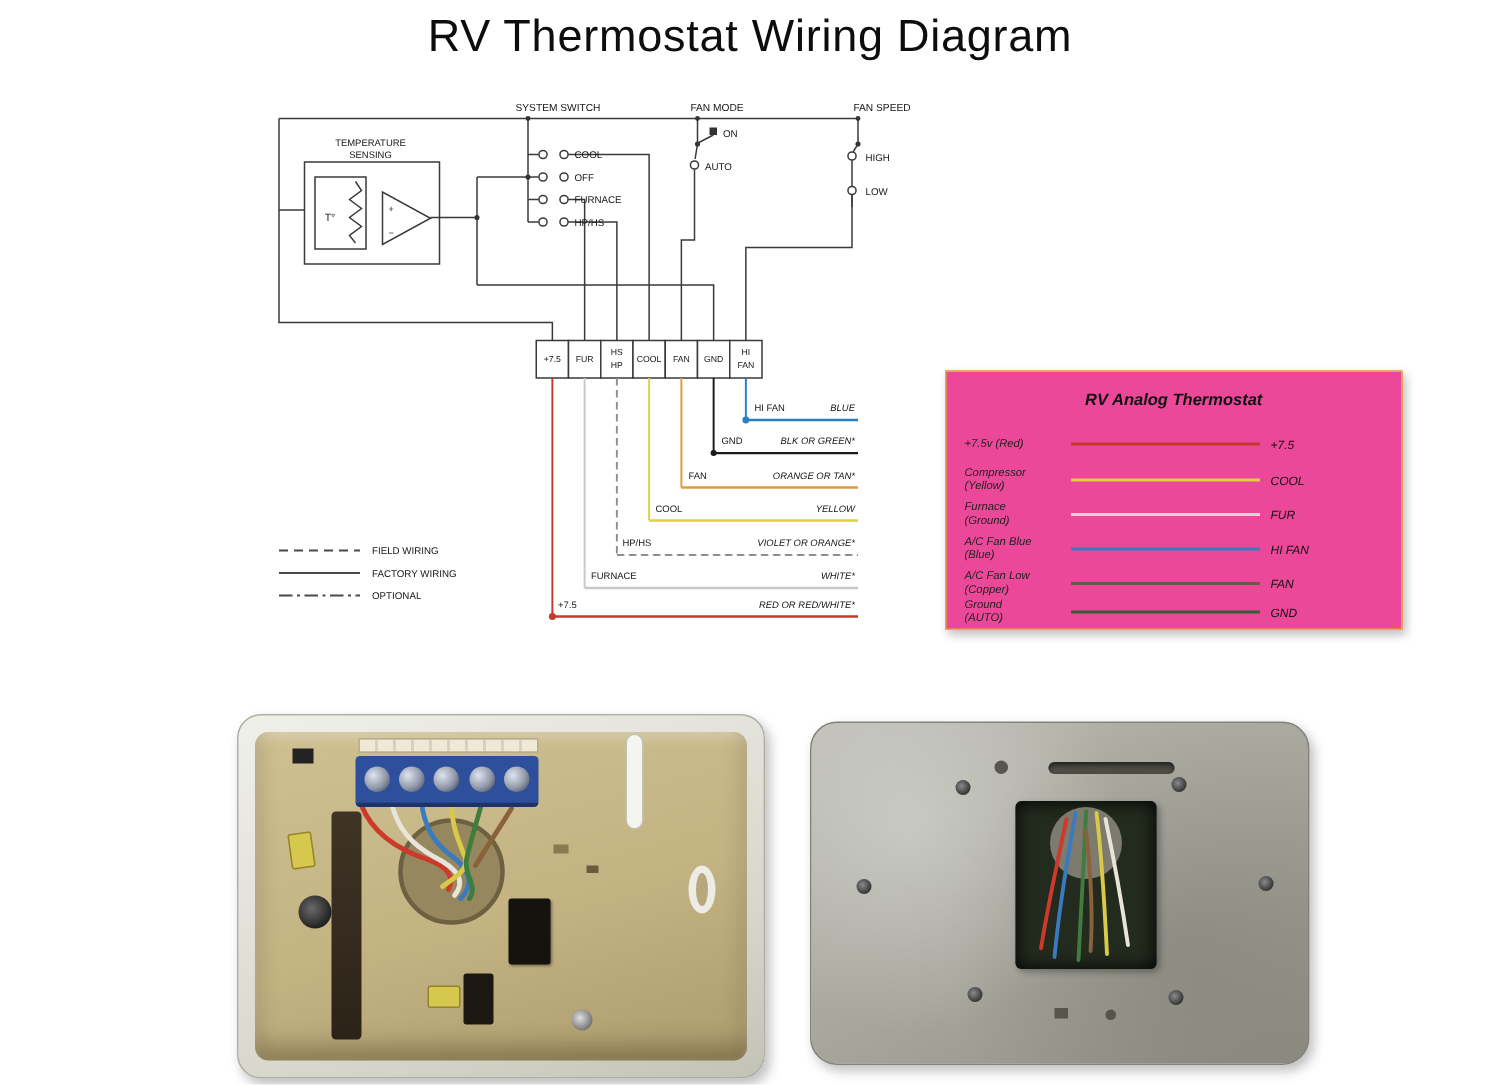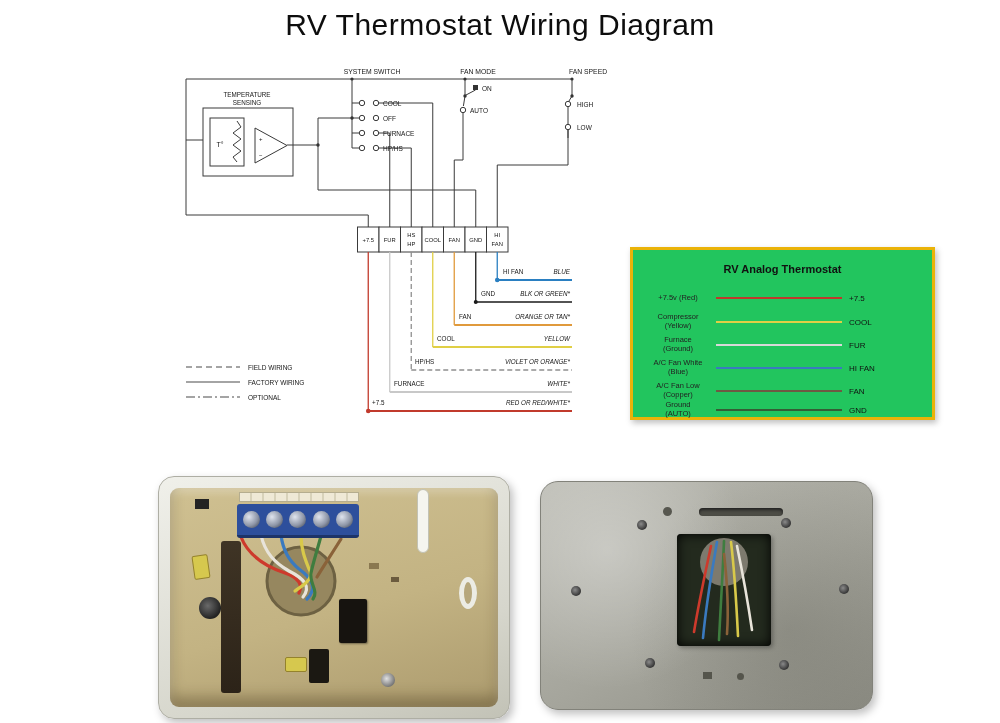--- a/index.html
+++ b/index.html
@@ -14,25 +14,25 @@
   .t70{font-size:7px}.t68{font-size:6.8px}.t65{font-size:6.5px}.t63{font-size:6.3px}
   .t60{font-size:6px}.t58{font-size:5.8px}.it{font-style:italic}
 
   .badge { position:absolute; left:633px; top:209px; width:223px; height:26px;
     border-radius:50%; border:1px solid #3c8531;
     background:radial-gradient(ellipse at 50% 40%, #b7de97 0%, #6cb24c 60%, #4d9440 100%);
     display:flex; align-items:center; justify-content:center;
     font-family:"Liberation Serif", serif; font-weight:700; font-size:10.5px; white-space:nowrap; }
 
   .panel { position:absolute; left:630px; top:247px; width:305px; height:173px;
-    background:#22c55e; border:3px solid #eab308; box-shadow:2px 3px 6px rgba(0,0,0,.25); }
+    background:#ec4899; border:1px solid #eab308; box-shadow:2px 3px 6px rgba(0,0,0,.25);font-style:italic; }
   .panel-title { position:absolute; top:13px; left:0; width:100%; text-align:center;
     font-size:11px; font-weight:700; color:#111; }
   .panel-row { position:absolute; left:12px; width:283px; height:18px; display:flex; align-items:center; }
-  .row-left { width:66px; text-align:center; font-size:7.5px; line-height:1.15; color:#222; }
+  .row-left { width:66px; text-align:left; font-size:7.5px; line-height:1.15; color:#222; }
   .row-line { width:126px; height:2.5px; margin-left:5px; }
   .row-right { margin-left:7px; font-size:8px; color:#111; }
 
   
   .photo-left { position:absolute; left:158px; top:476px; width:352px; height:243px;
     border-radius:16px; border:1px solid #aeae a4; border:1px solid #aeaea4;
     background:linear-gradient(160deg,#f0f0ea 0%, #d6d6cc 70%, #c2c2b6 100%);
     box-shadow:3px 4px 8px rgba(0,0,0,.25); }
   .photo-left > div, .photo-left > svg { position:absolute; }
   .lp-pcb { left:11px; top:11px; right:11px; bottom:11px; border-radius:9px;
@@ -261,21 +261,21 @@
     <div class="panel-row" style="top:86px">
       <div class="row-left">
           <div>Furnace</div>
           <div>(Ground)</div>
         </div>
       <div class="row-line" style="background: rgb(216, 216, 216);"></div>
       <div class="row-right">FUR</div>
     </div>
     <div class="panel-row" style="top:109px">
       <div class="row-left">
-          <div>A/C Fan White</div>
+          <div>A/C Fan Blue</div>
           <div>(Blue)</div>
         </div>
       <div class="row-line" style="background: rgb(58, 122, 191);"></div>
       <div class="row-right">HI FAN</div>
     </div>
     <div class="panel-row" style="top:132px">
       <div class="row-left">
           <div>A/C Fan Low</div>
           <div>(Copper)</div>
         </div>

